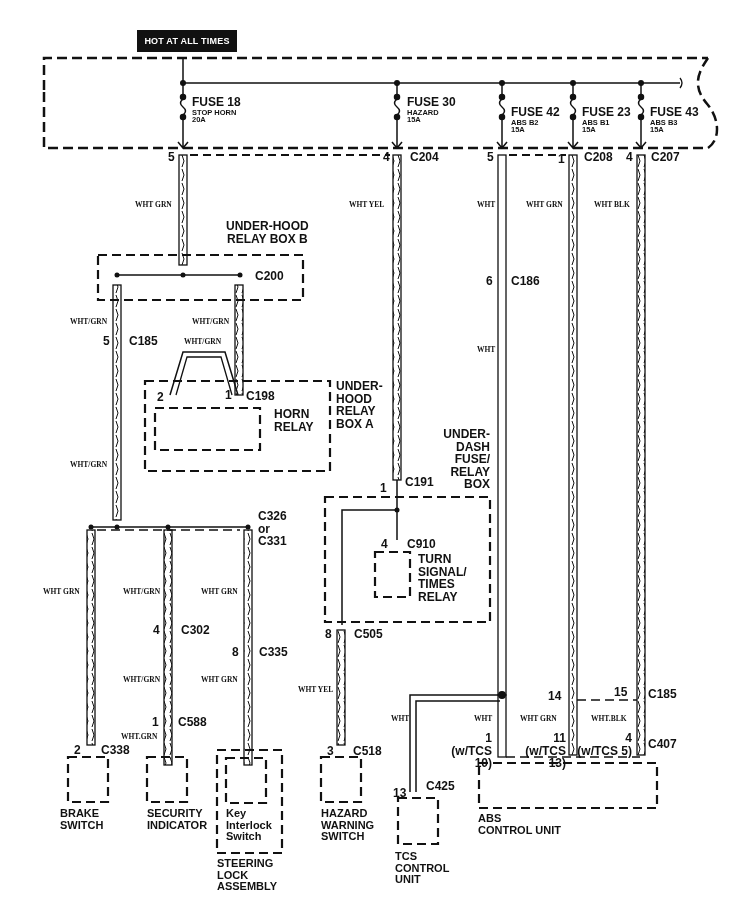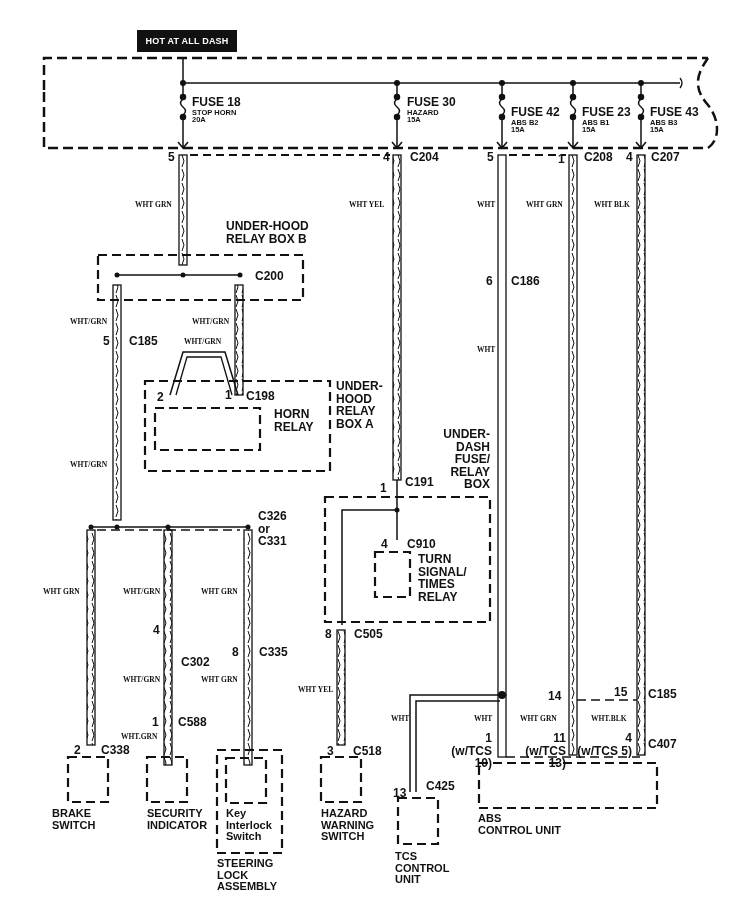--- a/index.html
+++ b/index.html
@@ -129,21 +129,21 @@
     <rect x="217" y="750" width="65" height="103"></rect>
     <rect x="226" y="758" width="40" height="45"></rect>
     <rect x="321" y="757" width="40" height="45"></rect>
     <rect x="398" y="798" width="40" height="46"></rect>
     <rect x="479" y="763" width="178" height="45"></rect>
     <path d="M343 745 M97 530 H240" stroke-width="1.6"></path>
     <path d="M506 757 H640 M577 700 H637" stroke-width="1.6"></path>
   </g>
 </svg>
 
-<div class="hot">HOT AT ALL DASH</div>
+<div class="hot">HOT AT ALL TIMES</div>
 
 <div class="lbl" style="left:192px;top:96px">
     <div class="big">FUSE 18</div>
     <div class="sm">STOP HORN</div>
     <div class="sm">20A</div>
   </div>
 <div class="lbl" style="left:407px;top:96px">
     <div class="big">FUSE 30</div>
     <div class="sm">HAZARD</div>
     <div class="sm">15A</div>
@@ -162,21 +162,21 @@
     <div class="big">FUSE 43</div>
     <div class="sm">ABS B3</div>
     <div class="sm">15A</div>
   </div>
 
 <div class="lbl big ml" style="left:442px;top:428px;text-align:right;width:48px">UNDER-
 DASH
 FUSE/
 RELAY
 BOX</div>
-<div class="lbl big ml" style="left:226px;top:220px;text-align:left">UNDER-HOOD
+<div class="lbl big ml" style="left:226px;top:220px;text-align:center">UNDER-HOOD
 RELAY BOX B</div>
 <div class="lbl big ml" style="left:336px;top:380px">UNDER-
 HOOD
 RELAY
 BOX A</div>
 <div class="lbl big ml" style="left:274px;top:408px">HORN
 RELAY</div>
 <div class="lbl big ml" style="left:418px;top:553px">TURN
 SIGNAL/
 TIMES
@@ -187,21 +187,21 @@
 <div class="lbl big" style="left:651px;top:151px">C207</div>
 <div class="lbl big" style="left:255px;top:270px">C200</div>
 <div class="lbl big" style="left:129px;top:335px">C185</div>
 <div class="lbl big" style="left:246px;top:390px">C198</div>
 <div class="lbl big" style="left:511px;top:275px">C186</div>
 <div class="lbl big" style="left:405px;top:476px">C191</div>
 <div class="lbl big" style="left:407px;top:538px">C910</div>
 <div class="lbl big ml" style="left:258px;top:510px">C326
 or
 C331</div>
-<div class="lbl big" style="left:181px;top:656px">C302</div>
+<div class="lbl big" style="left:181px;top:624px">C302</div>
 <div class="lbl big" style="left:259px;top:646px">C335</div>
 <div class="lbl big" style="left:354px;top:628px">C505</div>
 <div class="lbl big" style="left:178px;top:716px">C588</div>
 <div class="lbl big" style="left:101px;top:744px">C338</div>
 <div class="lbl big" style="left:353px;top:745px">C518</div>
 <div class="lbl big" style="left:426px;top:780px">C425</div>
 <div class="lbl big" style="left:648px;top:688px">C185</div>
 <div class="lbl big" style="left:648px;top:738px">C407</div>
 
 <div class="lbl big" style="left:168px;top:151px">5</div>
@@ -247,21 +247,21 @@
 <div class="lbl wire" style="left:520px;top:715px">WHT GRN</div>
 <div class="lbl wire" style="left:591px;top:715px">WHT.BLK</div>
 
 <div class="lbl big ml" style="left:432px;top:732px;text-align:right;width:60px">1
 (w/TCS 10)</div>
 <div class="lbl big ml" style="left:506px;top:732px;text-align:right;width:60px">11
 (w/TCS 13)</div>
 <div class="lbl big ml" style="left:574px;top:732px;text-align:right;width:58px">4
 (w/TCS 5)</div>
 
-<div class="lbl comp ml" style="left:52px;top:808px">BRAKE
+<div class="lbl comp ml" style="left:60px;top:808px">BRAKE
 SWITCH</div>
 <div class="lbl comp ml" style="left:147px;top:808px">SECURITY
 INDICATOR</div>
 <div class="lbl comp ml" style="left:226px;top:808px">Key
 Interlock
 Switch</div>
 <div class="lbl comp ml" style="left:217px;top:858px">STEERING
 LOCK
 ASSEMBLY</div>
 <div class="lbl comp ml" style="left:321px;top:808px">HAZARD

